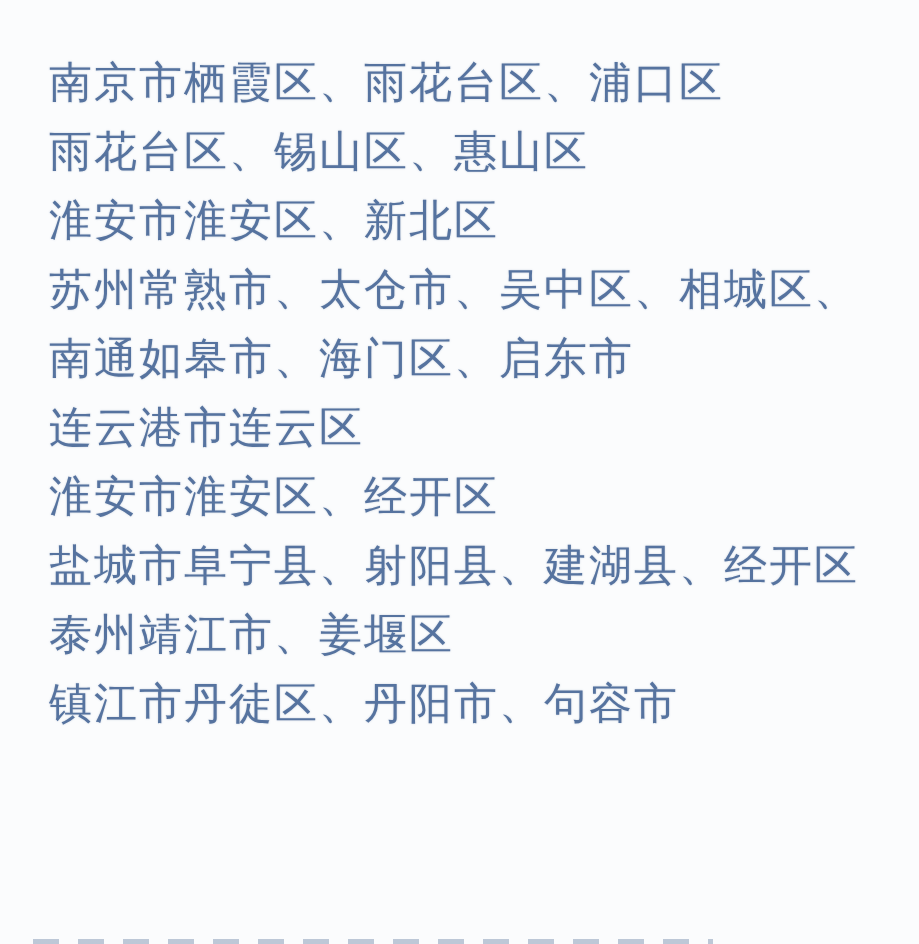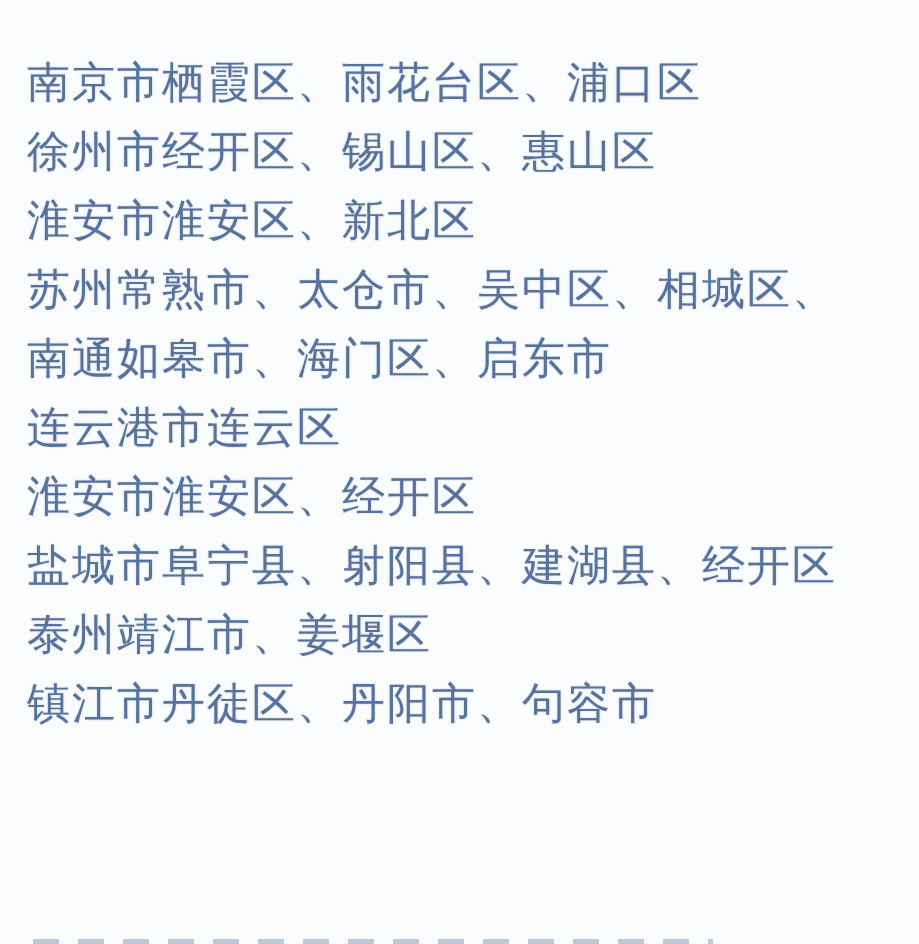--- a/index.html
+++ b/index.html
@@ -10,21 +10,21 @@
     width: 919px;
     height: 944px;
     overflow: hidden;
     position: relative;
     background: #fbfcfd;
     font-family: "DejaVu Sans", sans-serif;
   }
   .region-list {
     position: absolute;
     top: 48px;
-    left: 27px;
+    left: 49px;
     right: 20px;
   }
   .region-line {
     margin: 0;
     padding: 0;
     font-size: 43px;
     line-height: 69px;
     letter-spacing: 2px;
     font-weight: 500;
     color: #56739f;
@@ -47,21 +47,21 @@
       rgba(99, 124, 160, 0.0) 26px,
       rgba(99, 124, 160, 0.0) 45px
     );
   }
 </style>
 </head>
 <body>
 
 <div class="region-list">
   <p class="region-line">南京市栖霞区、雨花台区、浦口区</p>
-  <p class="region-line">徐州市经开区、锡山区、惠山区</p>
+  <p class="region-line">雨花台区、锡山区、惠山区</p>
   <p class="region-line">淮安市淮安区、新北区</p>
   <p class="region-line">苏州常熟市、太仓市、吴中区、相城区、</p>
   <p class="region-line">南通如皋市、海门区、启东市</p>
   <p class="region-line">连云港市连云区</p>
   <p class="region-line">淮安市淮安区、经开区</p>
   <p class="region-line">盐城市阜宁县、射阳县、建湖县、经开区</p>
   <p class="region-line">泰州靖江市、姜堰区</p>
   <p class="region-line">镇江市丹徒区、丹阳市、句容市</p>
 </div>
 

